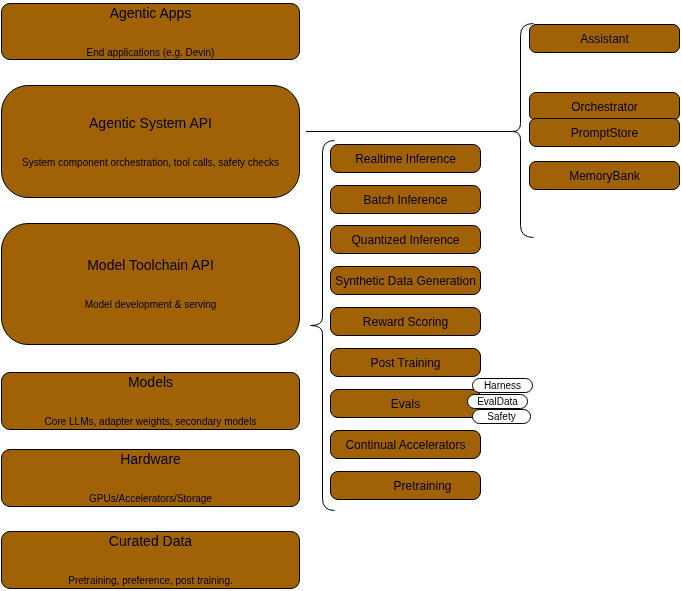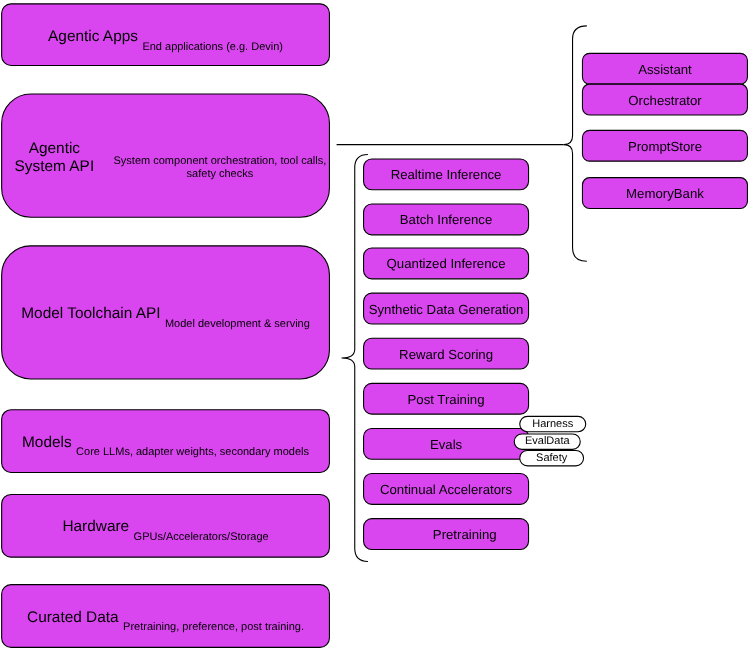--- a/index.html
+++ b/index.html
@@ -7,24 +7,24 @@
     position:relative;
     width:682px;height:591px;
     background:#ffffff;
     font-family:"Liberation Sans", sans-serif;
     color:#000000;
     overflow:hidden;
   }
   .node{
     position:absolute;
     box-sizing:border-box;
-    background:#d946ef;
+    background:#a16207;
     border:1px solid #000000;
     display:flex;
-    flex-direction:row;
+    flex-direction:column;
     align-items:center;
     justify-content:center;
     text-align:center;
   }
   
   .lbox{left:1px;width:299px;gap:4px;}
   .lbox .title{font-size:14px;line-height:16px;}
   .lbox .subtitle{font-size:10px;line-height:12px;margin-top:22px;}
   .r-small{border-radius:9px;}
   .r-big{border-radius:27px;}
@@ -119,24 +119,24 @@
   <div class="pill" style="left:472px;top:378px;width:61px;">
     <span>Harness</span>
   </div>
   <div class="pill" style="left:467px;top:394px;width:61px;">
     <span>EvalData</span>
   </div>
   <div class="pill" style="left:472px;top:409px;width:59px;">
     <span>Safety</span>
   </div>
 
-  <div class="node sbox rcol" style="top:48px;justify-content:center;">
+  <div class="node sbox rcol" style="top:24px;justify-content:center;">
     <span>Assistant</span>
   </div>
-  <div class="node sbox rcol" style="top:76px;">
+  <div class="node sbox rcol" style="top:92px;">
     <span>Orchestrator</span>
   </div>
   <div class="node sbox rcol" style="top:118px;">
     <span>PromptStore</span>
   </div>
   <div class="node sbox rcol" style="top:161px;">
     <span>MemoryBank</span>
   </div>
 
 </div>

